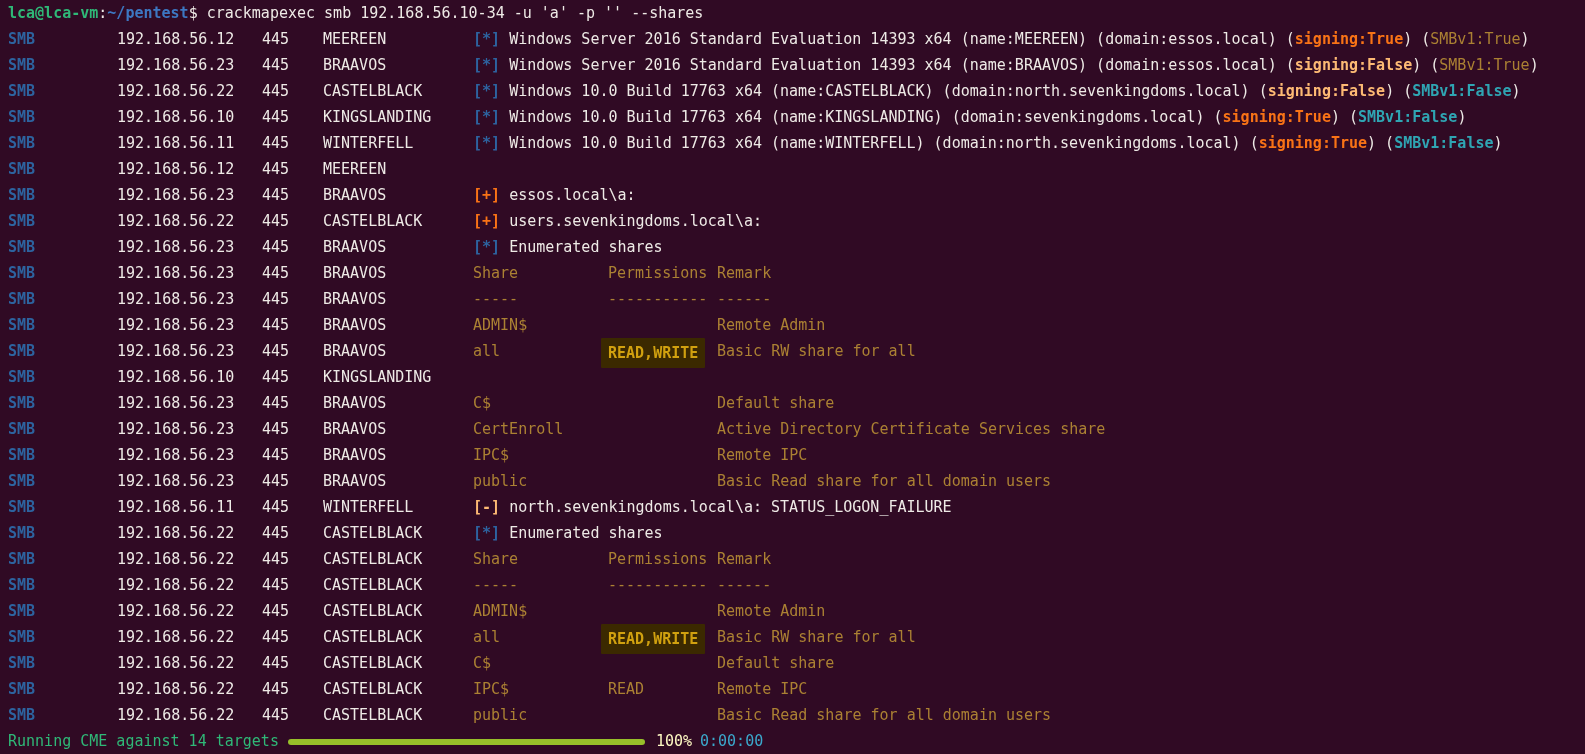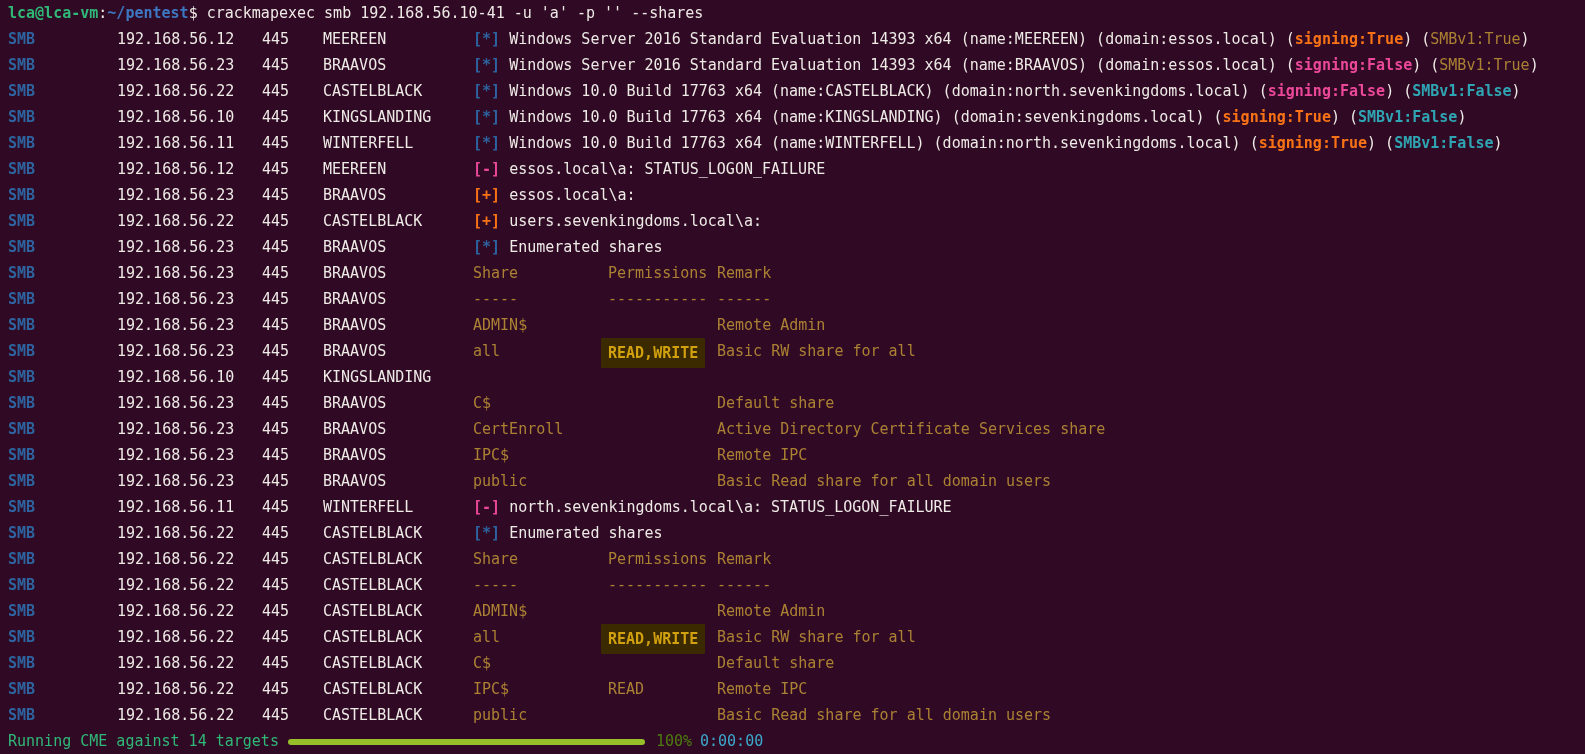--- a/index.html
+++ b/index.html
@@ -16,50 +16,50 @@
   .col-ip    { left:117px; }
   .col-port  { left:262px; }
   .col-host  { left:323px; }
   .col-msg   { left:473px; }
   .c-white   { color:#eeeae6; }
   .c-blue    { color:#2d639f; font-weight:bold; }
   .c-blue2   { color:#3d77c2; font-weight:bold; }
   .c-green   { color:#f97316; font-weight:bold; }
   .c-emerald { color:#2fb877; }
   .c-emerald-b { color:#2fb877; font-weight:bold; }
-  .c-red     { color:#ec4899; font-weight:bold; }
+  .c-red     { color:#fdba74; font-weight:bold; }
   .c-yellow  { color:#ab8133; font-weight:normal; }
   .c-cyan    { color:#2fa5b3; font-weight:bold; }
   .c-cyan2   { color:#3ba8cc; }
-  .c-magenta { color:#4d7c0f; }
+  .c-magenta { color:#fef9c3; }
   .c-gold {
     color:#d1a10f; font-weight:bold;
     background:#3b2900; padding:2px 7px; margin-left:-7px; border-radius:1px;
   }
   .pbar {
     position:absolute; left:288px; top:11px; width:357px; height:6px;
     background:#97bf2a; border-radius:3px;
   }
 </style>
 </head>
 <body>
 
 <div class="term">
 
   <div class="line" style="top:0">
-    <span class="cell" style="left:8px"><span class="c-emerald-b">lca@lca-vm</span><span class="c-white">:</span><span class="c-blue2">~/pentest</span><span class="c-white">$</span><span class="c-white"> crackmapexec smb 192.168.56.10-41 -u 'a' -p '' --shares</span></span>
+    <span class="cell" style="left:8px"><span class="c-emerald-b">lca@lca-vm</span><span class="c-white">:</span><span class="c-blue2">~/pentest</span><span class="c-white">$</span><span class="c-white"> crackmapexec smb 192.168.56.10-34 -u 'a' -p '' --shares</span></span>
   </div>
 
   <div id="rows">
       <div class="line" style="top: 26px;"><span class="cell col-proto c-blue">SMB</span><span class="cell col-ip c-white">192.168.56.12</span><span class="cell col-port c-white">445</span><span class="cell col-host c-white">MEEREEN</span><span class="cell col-msg"><span class="c-blue">[*] </span><span class="c-white">Windows Server 2016 Standard Evaluation 14393 x64 (name:MEEREEN) (domain:essos.local) (</span><span class="c-green">signing:True</span><span class="c-white">) (</span><span class="c-yellow">SMBv1:True</span><span class="c-white">)</span></span></div>
       <div class="line" style="top: 52px;"><span class="cell col-proto c-blue">SMB</span><span class="cell col-ip c-white">192.168.56.23</span><span class="cell col-port c-white">445</span><span class="cell col-host c-white">BRAAVOS</span><span class="cell col-msg"><span class="c-blue">[*] </span><span class="c-white">Windows Server 2016 Standard Evaluation 14393 x64 (name:BRAAVOS) (domain:essos.local) (</span><span class="c-red">signing:False</span><span class="c-white">) (</span><span class="c-yellow">SMBv1:True</span><span class="c-white">)</span></span></div>
       <div class="line" style="top: 78px;"><span class="cell col-proto c-blue">SMB</span><span class="cell col-ip c-white">192.168.56.22</span><span class="cell col-port c-white">445</span><span class="cell col-host c-white">CASTELBLACK</span><span class="cell col-msg"><span class="c-blue">[*] </span><span class="c-white">Windows 10.0 Build 17763 x64 (name:CASTELBLACK) (domain:north.sevenkingdoms.local) (</span><span class="c-red">signing:False</span><span class="c-white">) (</span><span class="c-cyan">SMBv1:False</span><span class="c-white">)</span></span></div>
       <div class="line" style="top: 104px;"><span class="cell col-proto c-blue">SMB</span><span class="cell col-ip c-white">192.168.56.10</span><span class="cell col-port c-white">445</span><span class="cell col-host c-white">KINGSLANDING</span><span class="cell col-msg"><span class="c-blue">[*] </span><span class="c-white">Windows 10.0 Build 17763 x64 (name:KINGSLANDING) (domain:sevenkingdoms.local) (</span><span class="c-green">signing:True</span><span class="c-white">) (</span><span class="c-cyan">SMBv1:False</span><span class="c-white">)</span></span></div>
       <div class="line" style="top: 130px;"><span class="cell col-proto c-blue">SMB</span><span class="cell col-ip c-white">192.168.56.11</span><span class="cell col-port c-white">445</span><span class="cell col-host c-white">WINTERFELL</span><span class="cell col-msg"><span class="c-blue">[*] </span><span class="c-white">Windows 10.0 Build 17763 x64 (name:WINTERFELL) (domain:north.sevenkingdoms.local) (</span><span class="c-green">signing:True</span><span class="c-white">) (</span><span class="c-cyan">SMBv1:False</span><span class="c-white">)</span></span></div>
-      <div class="line" style="top: 156px;"><span class="cell col-proto c-blue">SMB</span><span class="cell col-ip c-white">192.168.56.12</span><span class="cell col-port c-white">445</span><span class="cell col-host c-white">MEEREEN</span><span class="cell col-msg"><span class="c-red">[-] </span><span class="c-white">essos.local\a: STATUS_LOGON_FAILURE</span></span></div>
+      <div class="line" style="top: 156px;"><span class="cell col-proto c-blue">SMB</span><span class="cell col-ip c-white">192.168.56.12</span><span class="cell col-port c-white">445</span><span class="cell col-host c-white">MEEREEN</span></div>
       <div class="line" style="top: 182px;"><span class="cell col-proto c-blue">SMB</span><span class="cell col-ip c-white">192.168.56.23</span><span class="cell col-port c-white">445</span><span class="cell col-host c-white">BRAAVOS</span><span class="cell col-msg"><span class="c-green">[+] </span><span class="c-white">essos.local\a:</span></span></div>
       <div class="line" style="top: 208px;"><span class="cell col-proto c-blue">SMB</span><span class="cell col-ip c-white">192.168.56.22</span><span class="cell col-port c-white">445</span><span class="cell col-host c-white">CASTELBLACK</span><span class="cell col-msg"><span class="c-green">[+] </span><span class="c-white">users.sevenkingdoms.local\a:</span></span></div>
       <div class="line" style="top: 234px;"><span class="cell col-proto c-blue">SMB</span><span class="cell col-ip c-white">192.168.56.23</span><span class="cell col-port c-white">445</span><span class="cell col-host c-white">BRAAVOS</span><span class="cell col-msg"><span class="c-blue">[*] </span><span class="c-white">Enumerated shares</span></span></div>
       <div class="line" style="top: 260px;"><span class="cell col-proto c-blue">SMB</span><span class="cell col-ip c-white">192.168.56.23</span><span class="cell col-port c-white">445</span><span class="cell col-host c-white">BRAAVOS</span><span class="cell col-msg"><span class="c-yellow" style="position: absolute; left: 0px; top: 0px;">Share</span><span class="c-yellow" style="position: absolute; left: 135px; top: 0px;">Permissions</span><span class="c-yellow" style="position: absolute; left: 244px; top: 0px;">Remark</span></span></div>
       <div class="line" style="top: 286px;"><span class="cell col-proto c-blue">SMB</span><span class="cell col-ip c-white">192.168.56.23</span><span class="cell col-port c-white">445</span><span class="cell col-host c-white">BRAAVOS</span><span class="cell col-msg"><span class="c-yellow" style="position: absolute; left: 0px; top: 0px;">-----</span><span class="c-yellow" style="position: absolute; left: 135px; top: 0px;">-----------</span><span class="c-yellow" style="position: absolute; left: 244px; top: 0px;">------</span></span></div>
       <div class="line" style="top: 312px;"><span class="cell col-proto c-blue">SMB</span><span class="cell col-ip c-white">192.168.56.23</span><span class="cell col-port c-white">445</span><span class="cell col-host c-white">BRAAVOS</span><span class="cell col-msg"><span class="c-yellow" style="position: absolute; left: 0px; top: 0px;">ADMIN$</span><span class="c-yellow" style="position: absolute; left: 244px; top: 0px;">Remote Admin</span></span></div>
       <div class="line" style="top: 338px;"><span class="cell col-proto c-blue">SMB</span><span class="cell col-ip c-white">192.168.56.23</span><span class="cell col-port c-white">445</span><span class="cell col-host c-white">BRAAVOS</span><span class="cell col-msg"><span class="c-yellow" style="position: absolute; left: 0px; top: 0px;">all</span><span class="c-gold" style="position: absolute; left: 135px; top: 0px;">READ,WRITE</span><span class="c-yellow" style="position: absolute; left: 244px; top: 0px;">Basic RW share for all</span></span></div>
       <div class="line" style="top: 364px;"><span class="cell col-proto c-blue">SMB</span><span class="cell col-ip c-white">192.168.56.10</span><span class="cell col-port c-white">445</span><span class="cell col-host c-white">KINGSLANDING</span></div>
       <div class="line" style="top: 390px;"><span class="cell col-proto c-blue">SMB</span><span class="cell col-ip c-white">192.168.56.23</span><span class="cell col-port c-white">445</span><span class="cell col-host c-white">BRAAVOS</span><span class="cell col-msg"><span class="c-yellow" style="position: absolute; left: 0px; top: 0px;">C$</span><span class="c-yellow" style="position: absolute; left: 244px; top: 0px;">Default share</span></span></div>
       <div class="line" style="top: 416px;"><span class="cell col-proto c-blue">SMB</span><span class="cell col-ip c-white">192.168.56.23</span><span class="cell col-port c-white">445</span><span class="cell col-host c-white">BRAAVOS</span><span class="cell col-msg"><span class="c-yellow" style="position: absolute; left: 0px; top: 0px;">CertEnroll</span><span class="c-yellow" style="position: absolute; left: 244px; top: 0px;">Active Directory Certificate Services share</span></span></div>

